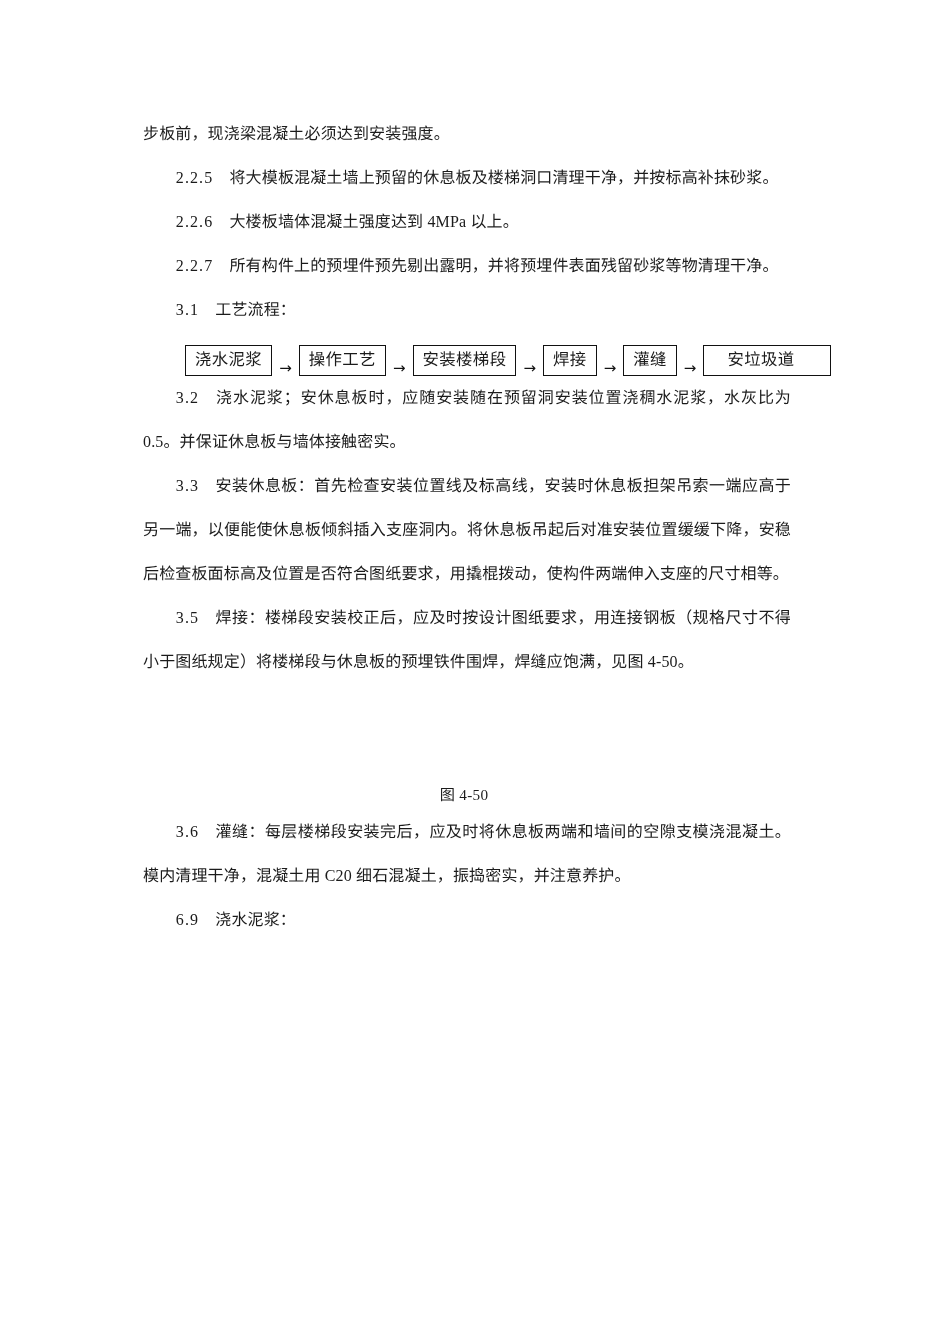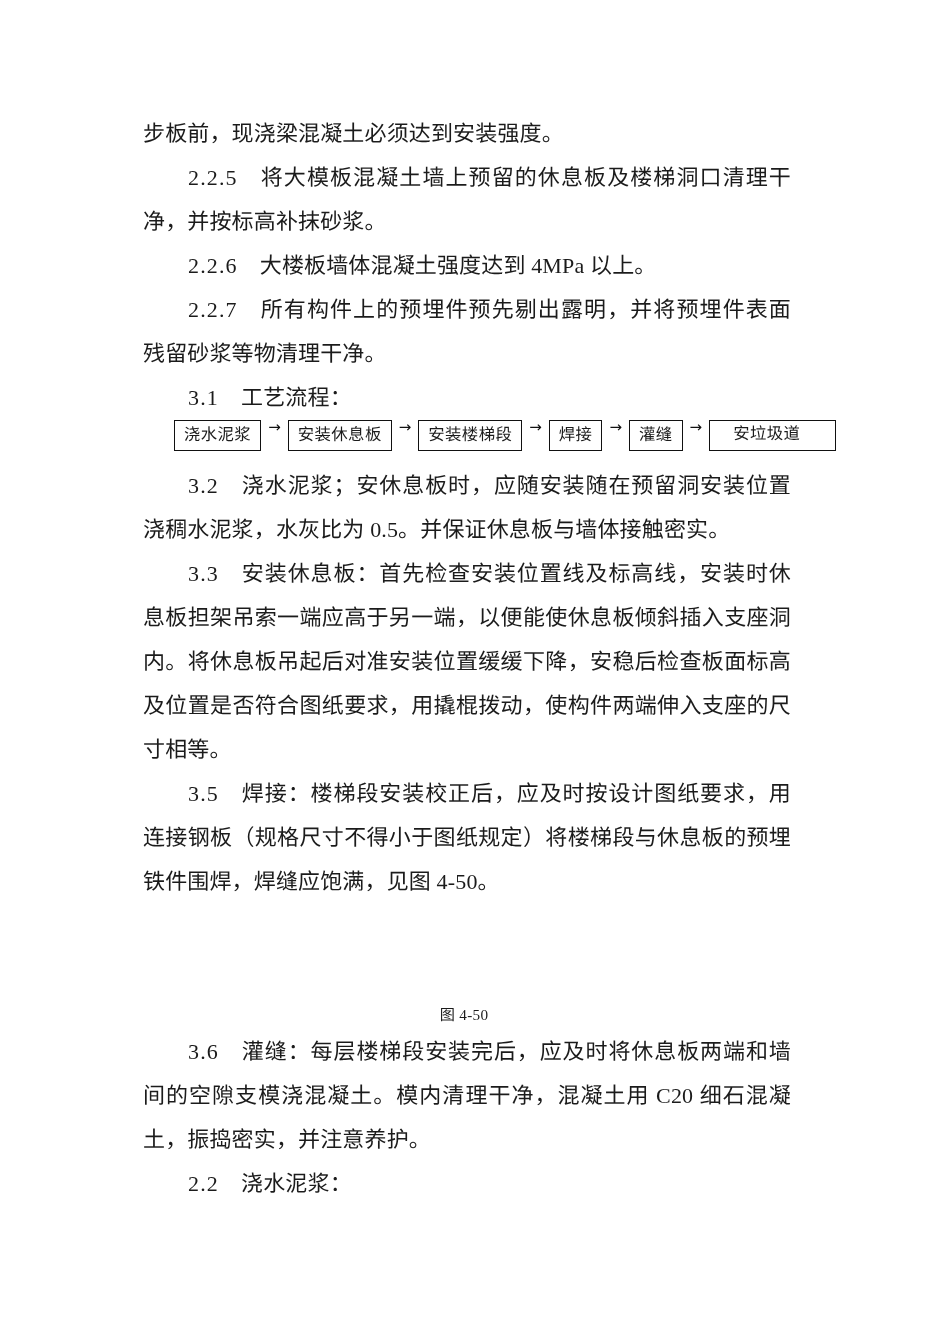--- a/index.html
+++ b/index.html
@@ -28,21 +28,21 @@
 
   
   .content {
     position: absolute;
     left: 143px;
     top: 112px;
     width: 648px;
   }
 
   .para {
-    font-size: 22px;
+    font-size: 16px;
     line-height: 44px;
     text-align: justify;
     text-justify: inter-ideograph;
     margin: 0 0 0 0;
     letter-spacing: 0.15px;
     white-space: normal;
   }
 
   .para-cont {          
     text-indent: 0;
@@ -65,35 +65,35 @@
     text-indent: 0;
     letter-spacing: 0.6px;
   }
   .heading .hnum {
     margin-right: 16px;
   }
 
   
   .flow {
     display: flex;
-    align-items: flex-start;
-    margin-left: 31px;
+    align-items: flex-end;
+    margin-left: 42px;
     height: 44px;
   }
   .flow-box {
     border: 1.6px solid #111111;
     font-size: 16.4px;
     line-height: 1;
     padding: 6px 9px 7px 9px;
     text-align: center;
     white-space: nowrap;
     background: #ffffff;
     letter-spacing: 0.4px;
   }
-  .flow-box.wide { padding-left: 23px; padding-right: 35px; font-family: Liberation Mono, monospace; }
+  .flow-box.wide { padding-left: 23px; padding-right: 35px; }
   .flow-arrow {
     font-family: "DejaVu Sans", sans-serif;
     font-size: 15px;
     line-height: 1;
     padding: 0 7px;
     color: #111111;
     user-select: none;
   }
 
   
@@ -123,21 +123,21 @@
     <p class="para para-indent"><span class="num">2.2.7</span> <span>所有构件上的预埋件预先剔出露明，并将预埋件表面残留砂浆等物清理干净。</span></p>
 
 
     <p class="para para-indent"><span class="num">3.1</span> <span>工艺流程：</span></p>
 
     <div class="flow">
 
       <div class="flow-box"><span>浇水泥浆</span></div>
       <span class="flow-arrow">→</span>
 
-      <div class="flow-box"><span>安装休息板</span></div>
+      <div class="flow-box"><span>操作工艺</span></div>
       <span class="flow-arrow">→</span>
 
       <div class="flow-box"><span>安装楼梯段</span></div>
       <span class="flow-arrow">→</span>
 
       <div class="flow-box"><span>焊接</span></div>
       <span class="flow-arrow">→</span>
 
       <div class="flow-box"><span>灌缝</span></div>
       <span class="flow-arrow">→</span>
@@ -151,16 +151,16 @@
     <p class="para para-indent"><span class="num">3.3</span> <span>安装休息板：首先检查安装位置线及标高线，安装时休息板担架吊索一端应高于另一端，以便能使休息板倾斜插入支座洞内。将休息板吊起后对准安装位置缓缓下降，安稳后检查板面标高及位置是否符合图纸要求，用撬棍拨动，使构件两端伸入支座的尺寸相等。</span></p>
 
 
     <p class="para para-indent"><span class="num">3.5</span> <span>焊接：楼梯段安装校正后，应及时按设计图纸要求，用连接钢板（规格尺寸不得小于图纸规定）将楼梯段与休息板的预埋铁件围焊，焊缝应饱满，见图 4-50。</span></p>
 
     <div class="figure-area"></div>
     <div class="figure-caption">图 4-50</div>
 
     <p class="para para-indent"><span class="num">3.6</span> <span>灌缝：每层楼梯段安装完后，应及时将休息板两端和墙间的空隙支模浇混凝土。模内清理干净，混凝土用 C20 细石混凝土，振捣密实，并注意养护。</span></p>
 
-    <p class="para para-indent"><span class="num">2.2</span> <span>浇水泥浆：</span></p>
+    <p class="para para-indent"><span class="num">6.9</span> <span>浇水泥浆：</span></p>
 
   </div>
 </div>
 
 </body></html>

